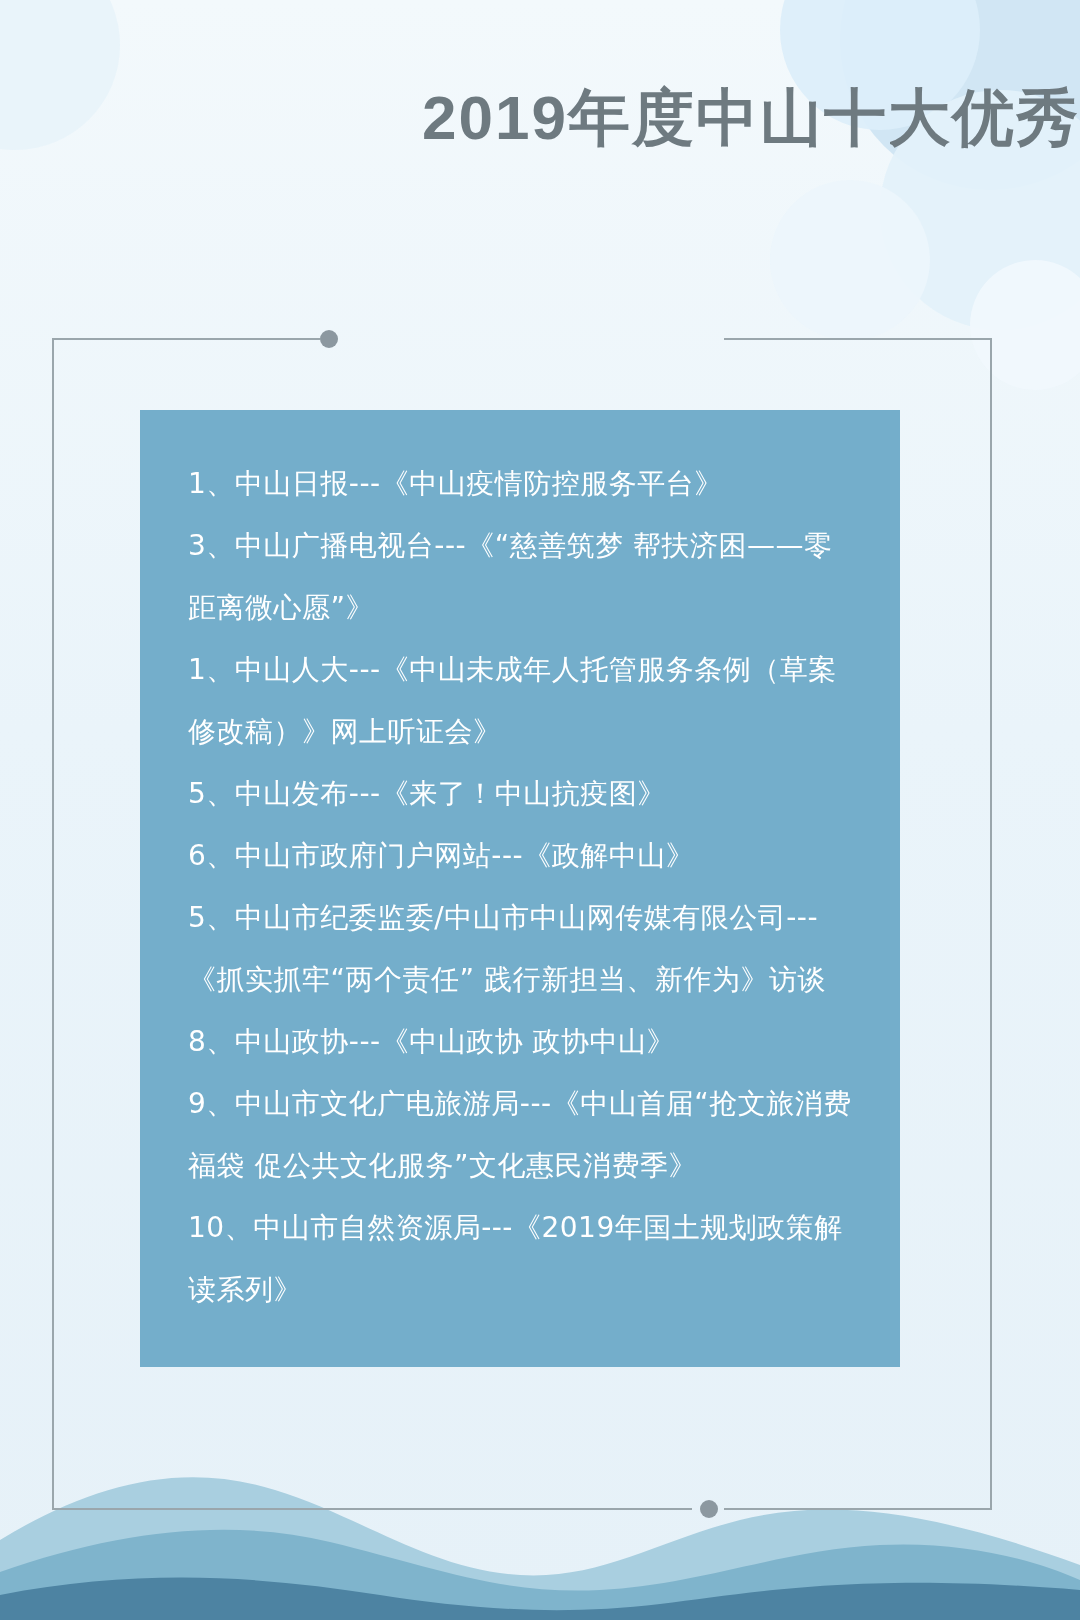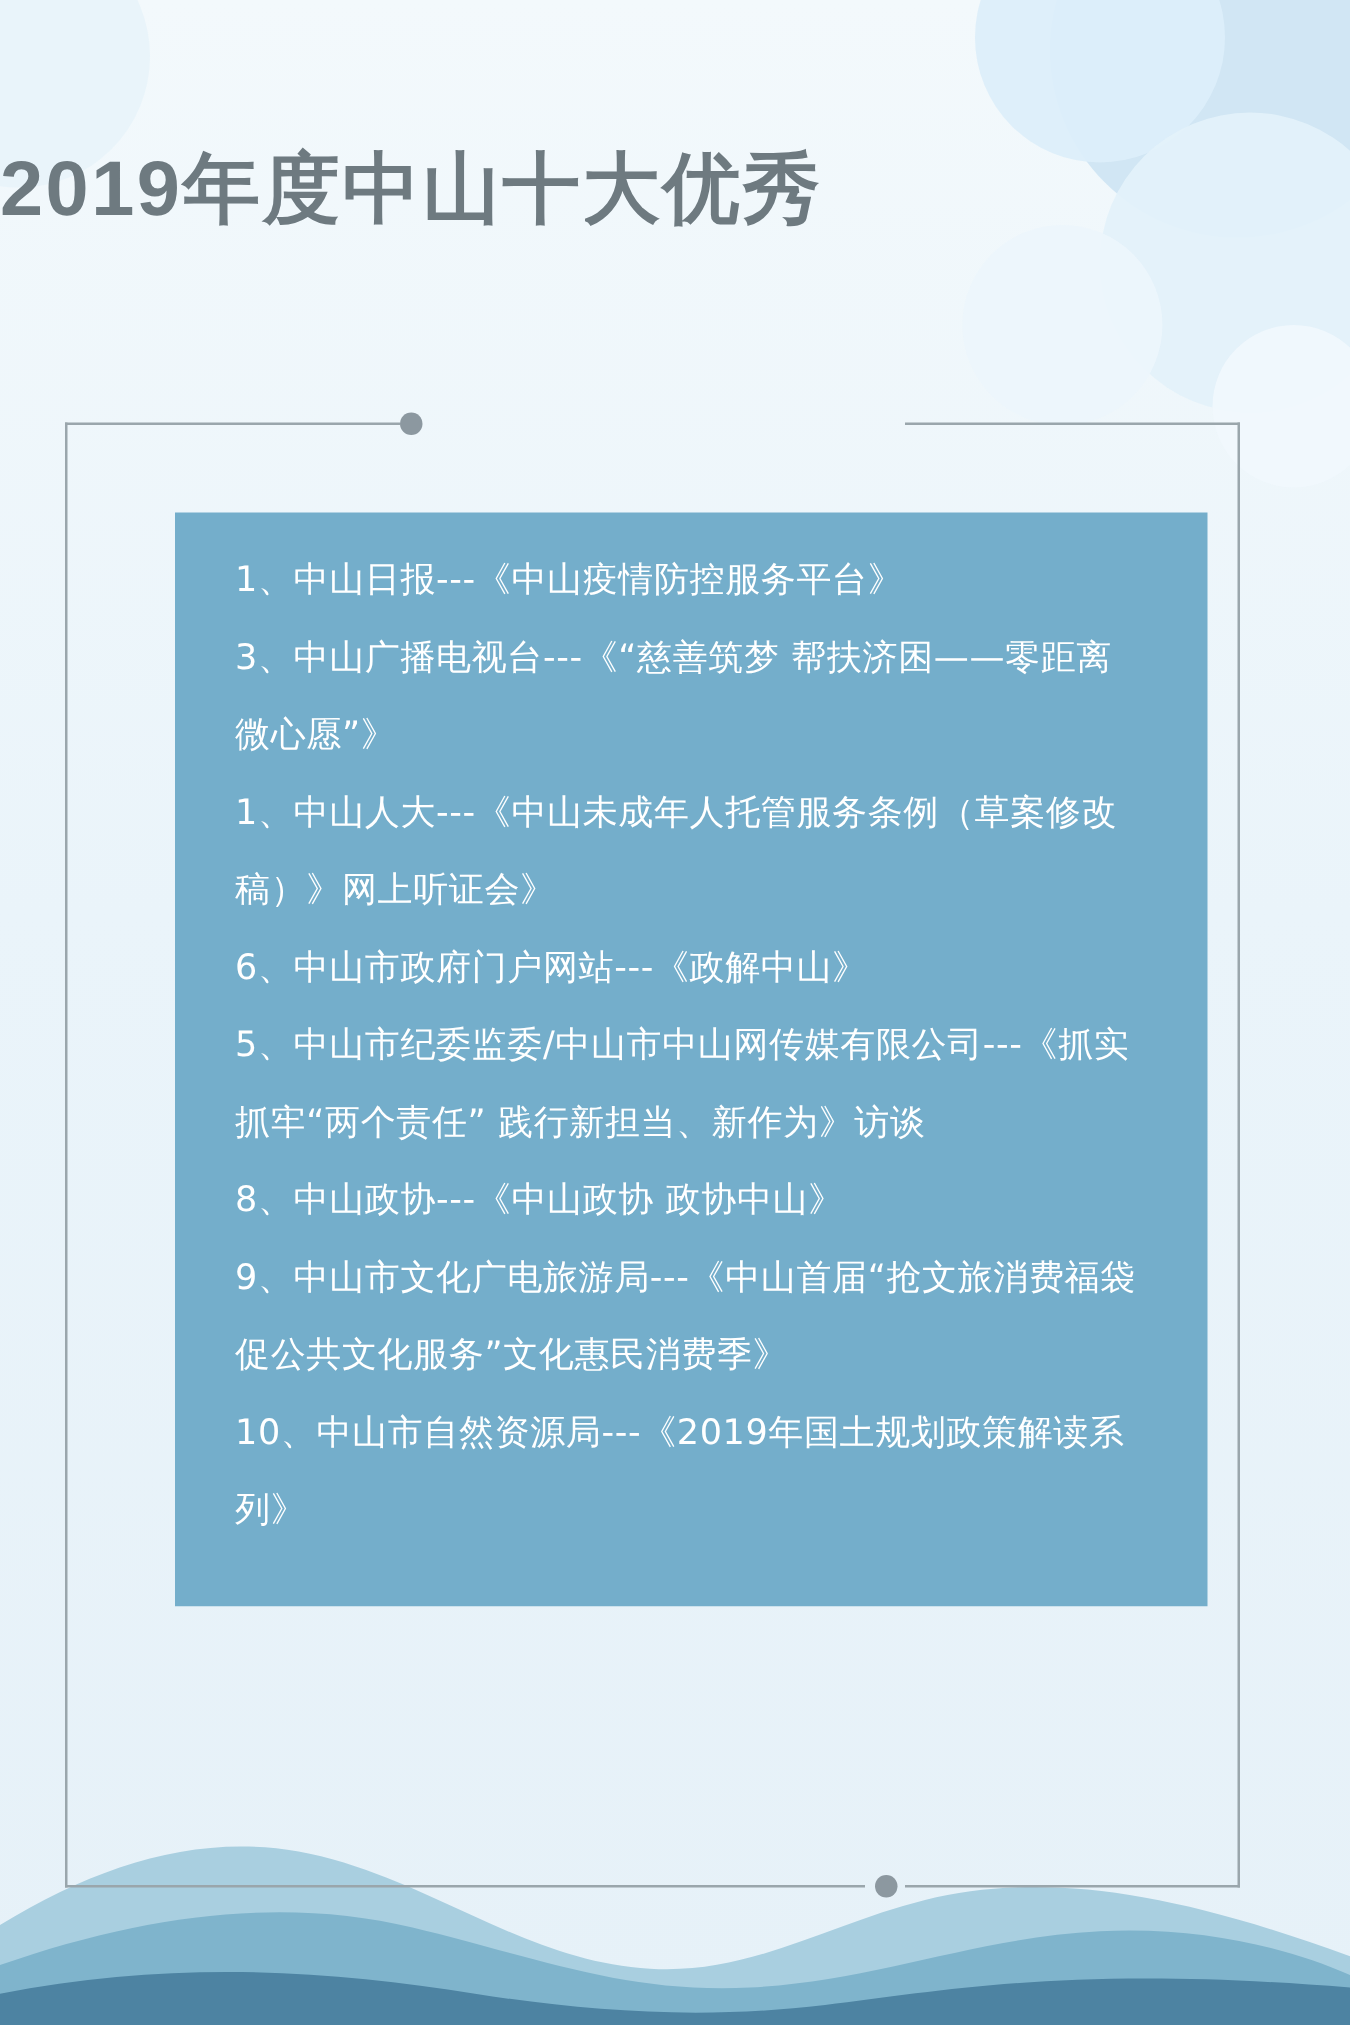--- a/index.html
+++ b/index.html
@@ -35,23 +35,22 @@
   .cloud.c4 { width: 160px; height: 160px; right: 150px;  top: 180px;  background:#ecf6fc; }
   .cloud.c5 { width: 130px; height: 130px; right: -20px;  top: 260px;  background:#f0f8fd; }
   .cloud.c6 { width: 210px; height: 210px; left: -90px;   top: -60px;  background:#e8f3fa; }
 
   
   .title-wrap {
     position: absolute;
     top: 78px;
     left: 0;
     width: 100%;
-    text-align: left;
+    text-align: right;
     z-index: 5;
-    margin-top: 34px;
   }
   .title-line {
     font-size: 62px;
     line-height: 80px;
     font-weight: bold;
     color: #6e7a80;
     letter-spacing: 2px;
   }
 
   
@@ -77,22 +76,22 @@
     background: #8c98a0;
   }
   .frame .dot-top { left: 268px; top: -8px; }
   .frame .dot-bot { left: 648px; bottom: -8px; }
 
   
   .panel {
     position: absolute;
     left: 140px;
     top: 410px;
-    width: 826px;
-    padding: 23px 48px 46px 48px;
+    width: 760px;
+    padding: 43px 48px 46px 48px;
     box-sizing: border-box;
     background: #74aecb;
     z-index: 4;
   }
   .panel-item {
     color: #ffffff;
     font-size: 28px;
     line-height: 62px;
     letter-spacing: .5px;
     font-family: "DejaVu Sans", "Liberation Sans", sans-serif;
@@ -132,20 +131,21 @@
     <div class="edge left"></div>
     <div class="edge right"></div>
     <div class="dot dot-top"></div>
     <div class="dot dot-bot"></div>
   </div>
 
   <div class="panel">
     <div class="panel-item">1、中山日报---《中山疫情防控服务平台》</div>
     <div class="panel-item">3、中山广播电视台---《“慈善筑梦 帮扶济困——零距离微心愿”》</div>
     <div class="panel-item">1、中山人大---《中山未成年人托管服务条例（草案修改稿）》网上听证会》</div>
+    <div class="panel-item">5、中山发布---《来了！中山抗疫图》</div>
     <div class="panel-item">6、中山市政府门户网站---《政解中山》</div>
     <div class="panel-item">5、中山市纪委监委/中山市中山网传媒有限公司---《抓实抓牢“两个责任” 践行新担当、新作为》访谈</div>
     <div class="panel-item">8、中山政协---《中山政协 政协中山》</div>
     <div class="panel-item">9、中山市文化广电旅游局---《中山首届“抢文旅消费福袋 促公共文化服务”文化惠民消费季》</div>
     <div class="panel-item">10、中山市自然资源局---《2019年国土规划政策解读系列》</div>
   </div>
 
   <svg class="mountains" viewBox="0 0 1080 230" preserveAspectRatio="none">
     <path d="M0,150 C90,95 180,70 275,100 C360,126 430,180 520,185 C600,190 660,150 740,130 C830,108 930,120 1080,175 L1080,230 L0,230 Z" fill="#a9cfe0"></path>
     <path d="M0,182 C120,140 230,128 330,152 C430,176 500,205 600,200 C700,195 780,160 880,155 C960,151 1030,168 1080,190 L1080,230 L0,230 Z" fill="#7fb4cc"></path>

